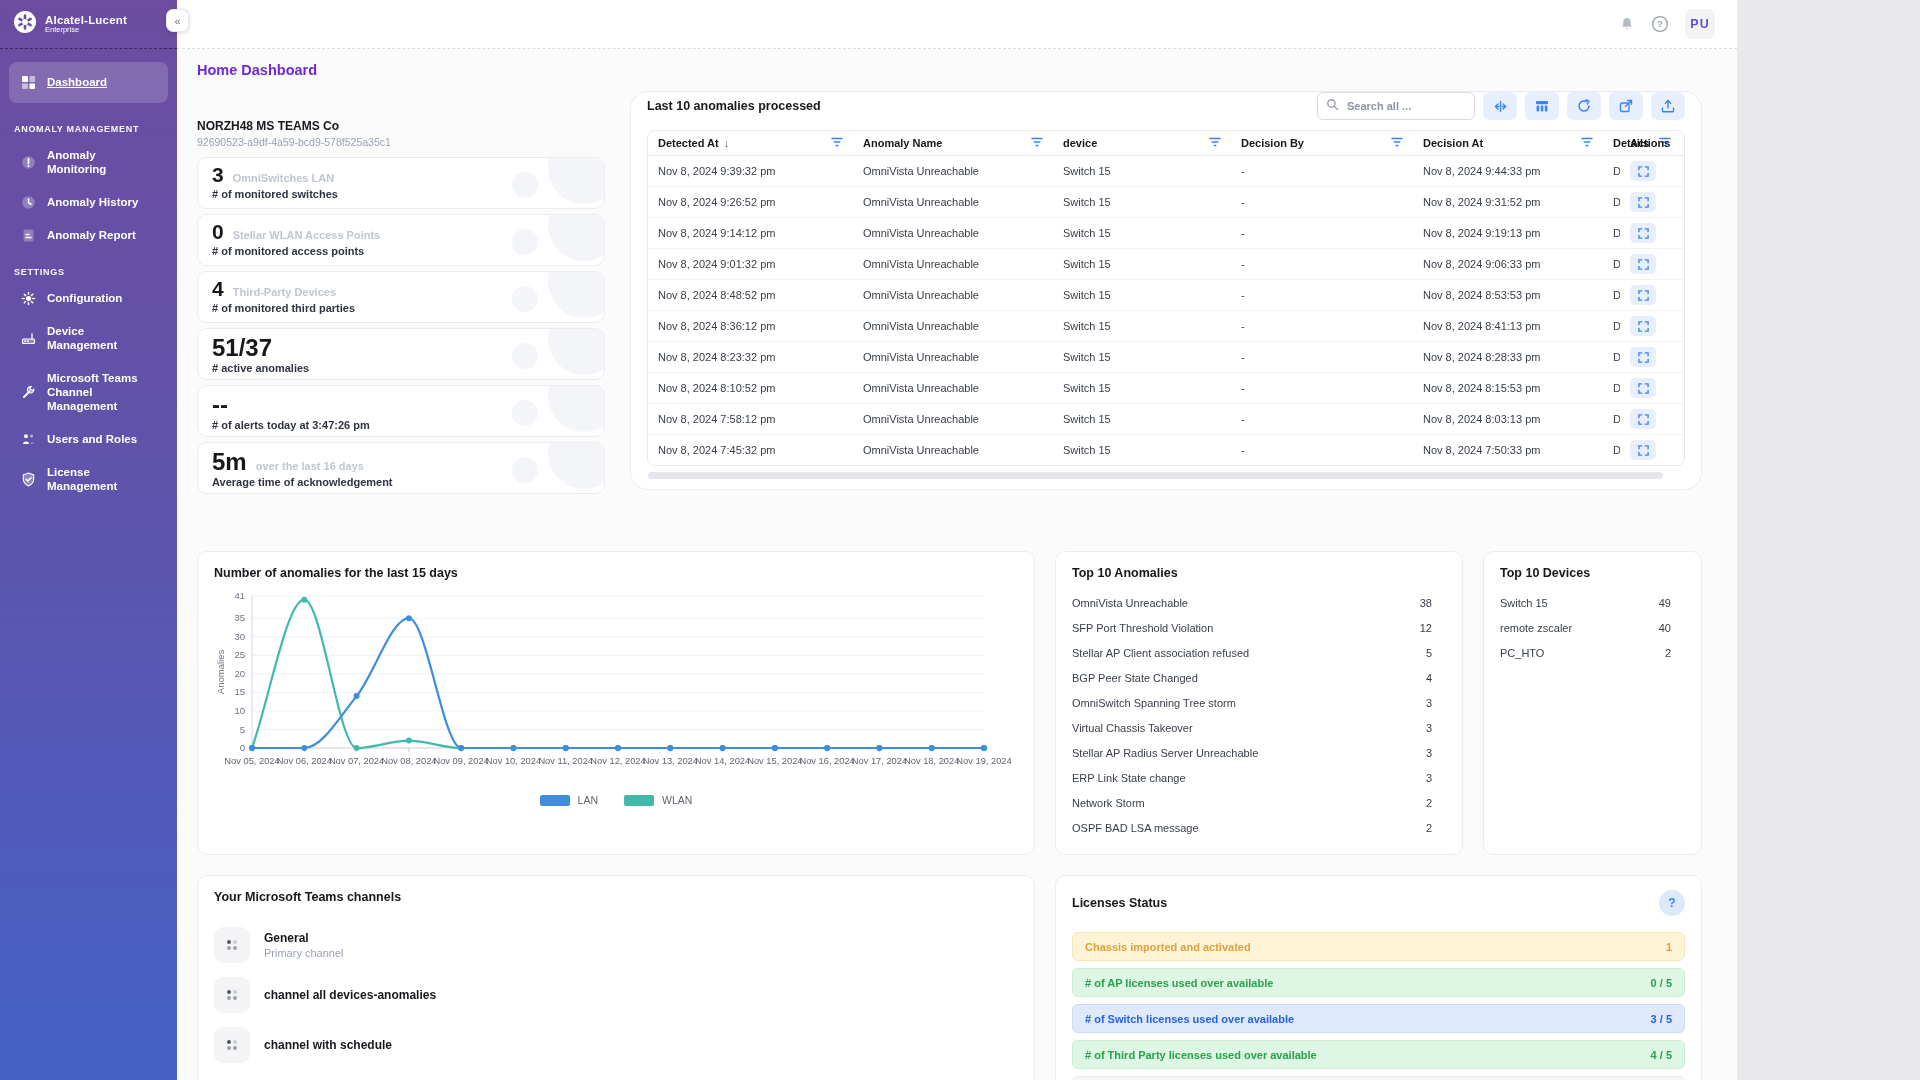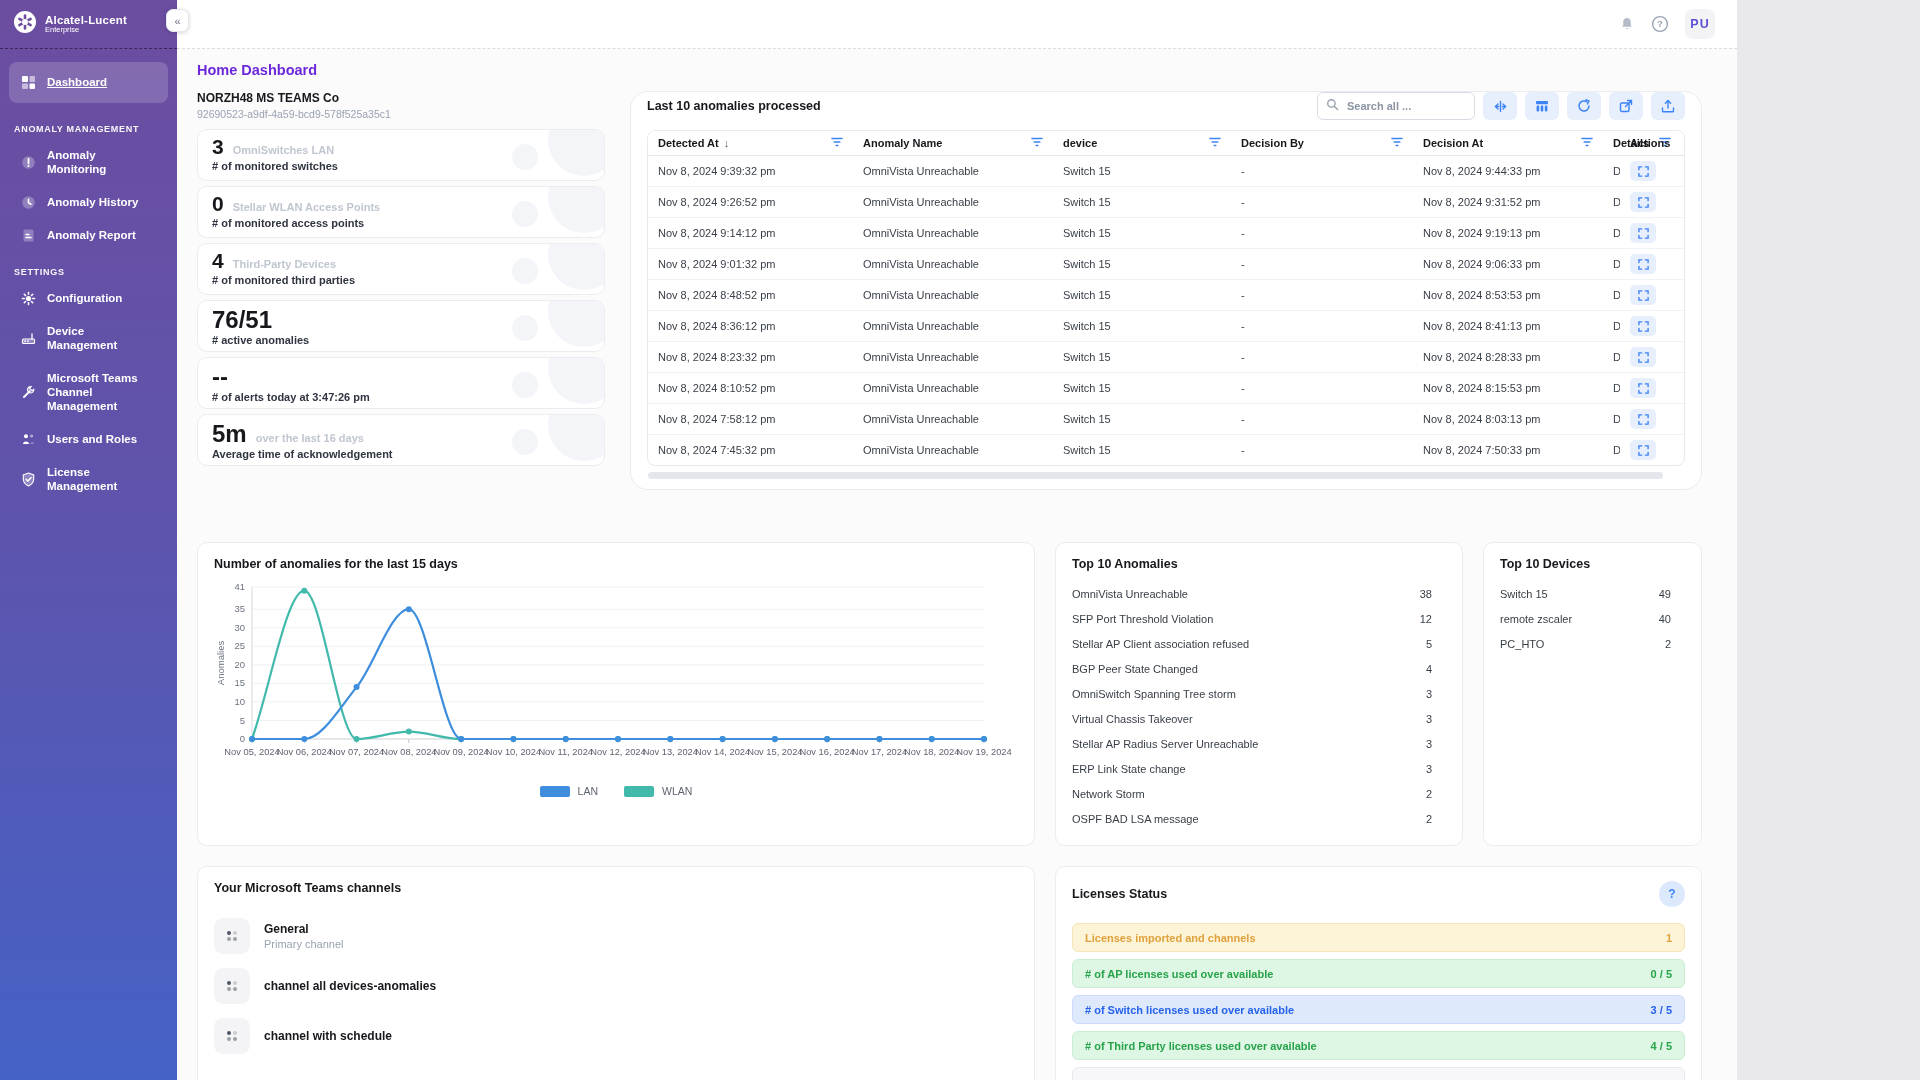--- a/index.html
+++ b/index.html
@@ -26,21 +26,21 @@
   .topbar { flex:0 0 49px; background:#fff; border-bottom:1px dashed #d9dce1; display:flex; align-items:center; justify-content:flex-end; gap:16px; padding:0 22px; }
   .icon-btn { background:none; border:none; padding:0; cursor:pointer; display:flex; align-items:center; }
   .avatar { width:30px; height:30px; border-radius:7px; background:#f3f3f6; color:#5b4fd6; font-weight:700; font-size:12.5px; letter-spacing:1px; display:flex; align-items:center; justify-content:center; cursor:pointer; border:none; }
 
   .content { flex:1; display:flex; flex-direction:column; padding:8px 35px 0 20px; min-height:0; }
   .page-title { font-size:14.5px; font-weight:700; color:#6d28d9; margin:5px 0 13px; }
 
   
   .row1 { display:flex; gap:25px; margin-bottom:52px; }
   .stats-col { flex:0 0 408px; width:408px; }
-  .company-name { font-size:12px; font-weight:700; color:#17181c; }
+  .company-name { font-size:12px; font-weight:700; color:#17181c;margin-top:28px; }
   .company-id { font-size:10.5px; color:#9aa3b2; margin:3px 0 9px; }
   .stat-card { position:relative; overflow:hidden; background:#fff; border:1px solid #ececf0; border-radius:10px; padding:6px 14px 7px; margin-bottom:5px; height:52px; }
   .stat-card::before { content:''; position:absolute; right:-16px; top:-26px; width:72px; height:72px; border-radius:50%; background:#f3f5f8; }
   .stat-card::after  { content:''; position:absolute; right:66px; top:14px; width:26px; height:26px; border-radius:50%; background:#f3f5f8; }
   .stat-inner { position:relative; z-index:1; }
   .stat-line1 { display:flex; align-items:baseline; gap:9px; }
   .stat-value { font-size:21px; font-weight:700; color:#17181c; line-height:1.05; }
   .stat-lg .stat-value { font-size:24px; }
   .stat-value-label { font-size:11px; font-weight:700; color:#c0c6d0; }
   .stat-caption { font-size:11px; font-weight:600; color:#2f3440; margin-top:2px; }
@@ -279,21 +279,21 @@
                 <div class="stat-line1">
                   <span class="stat-value">4</span>
                   <span class="stat-value-label">Third-Party Devices</span>
                 </div>
             <div class="stat-caption"># of monitored third parties</div>
               </div>
           </div>
           <div class="stat-card stat-lg">
             <div class="stat-inner">
                 <div class="stat-line1">
-                  <span class="stat-value">76/51</span>
+                  <span class="stat-value">51/37</span>
                 </div>
             <div class="stat-caption"># active anomalies</div>
               </div>
           </div>
           <div class="stat-card stat-lg">
             <div class="stat-inner">
                 <div class="stat-line1">
                   <span class="stat-value">--</span>
                 </div>
             <div class="stat-caption"># of alerts today at 3:47:26 pm</div>
@@ -885,21 +885,21 @@
             </div>
           </div>
         </div>
 
         <div class="panel">
           <div class="lic-head">
             <div class="panel-title">Licenses Status</div>
             <button class="help-btn">?</button>
           </div>
           <div class="lic-row lic-amber">
-              <span>Licenses imported and channels</span>
+              <span>Chassis imported and activated</span>
               <span>1</span>
             </div>
           <div class="lic-row lic-green">
               <span># of AP licenses used over available</span>
               <span>0 / 5</span>
             </div>
           <div class="lic-row lic-blue">
               <span># of Switch licenses used over available</span>
               <span>3 / 5</span>
             </div>

